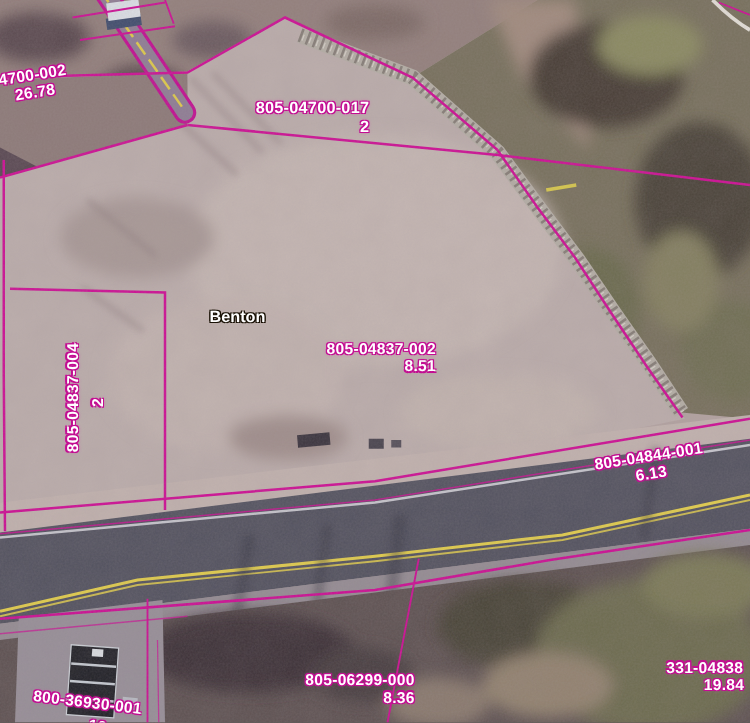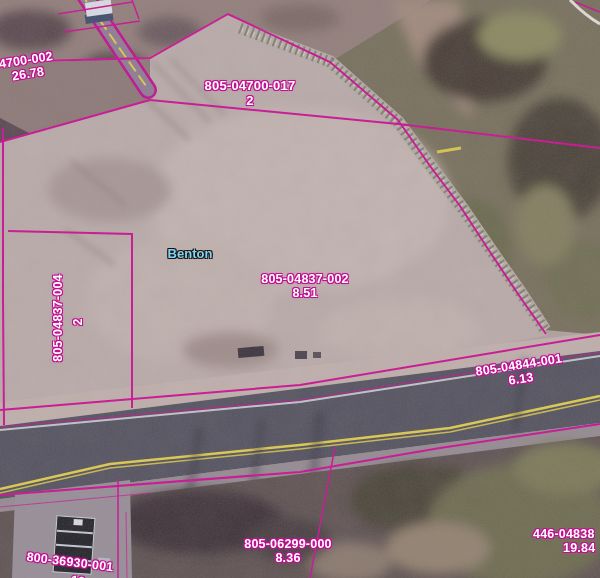--- a/index.html
+++ b/index.html
@@ -10,28 +10,28 @@
   #map svg{position:absolute;left:0;top:0;}
   .plabel{
     position:absolute;
     font-weight:bold;font-size:12.5px;line-height:1.12;
     color:#fff;text-align:center;white-space:nowrap;
     text-shadow:-1px -1px 0 #c30d92, 1px -1px 0 #c30d92, -1px 1px 0 #c30d92,
                  1px 1px 0 #c30d92, 0 0 3px #d943ab;
     letter-spacing:.2px;
   }
   .plabel .l2{display:block;}
-  .ctr{transform:translate(-50%,-50%);}
+  .ctr{transform:translate(-50%,-50%);text-align:right;}
   .rot-neg9{transform:translate(-50%,-50%) rotate(-9deg);}
   .rot-pos7{transform:translate(-50%,-50%) rotate(7deg);}
   .rot-vert{transform:translate(-50%,-50%) rotate(-90deg);}
   #place-benton{
     position:absolute;left:190px;top:253px;
     transform:translate(-50%,-50%);
-    font-weight:bold;font-size:13px;color:#7dd3fc;white-space:nowrap;
+    font-weight:bold;font-size:13px;color:#ffffff;white-space:nowrap;
     text-shadow:-1px -1px 0 #1a1206, 1px -1px 0 #1a1206, -1px 1px 0 #1a1206,
                  1px 1px 0 #1a1206;
   }
 </style>
 </head>
 <body>
 
 <div id="map">
 
   <svg width="600" height="578" viewBox="0 0 600 578">
@@ -213,21 +213,21 @@
     <span>805-04844-001</span>
     <span class="l2">6.13</span>
   </div>
 
   <div class="plabel ctr" style="left:288px;top:551px;">
     <span>805-06299-000</span>
     <span class="l2">8.36</span>
   </div>
 
   <div class="plabel" style="left:533px;top:527px;text-align:left;">
-    <span>446-04838</span>
+    <span>331-04838</span>
     <span class="l2" style="padding-left:30px;">19.84</span>
   </div>
 
   <div class="plabel rot-pos7" style="left:70px;top:562px;">
     <span>800-36930-001</span>
   </div>
   <div class="plabel rot-pos7" style="left:78px;top:581px;">
     <span>10</span>
   </div>
 

